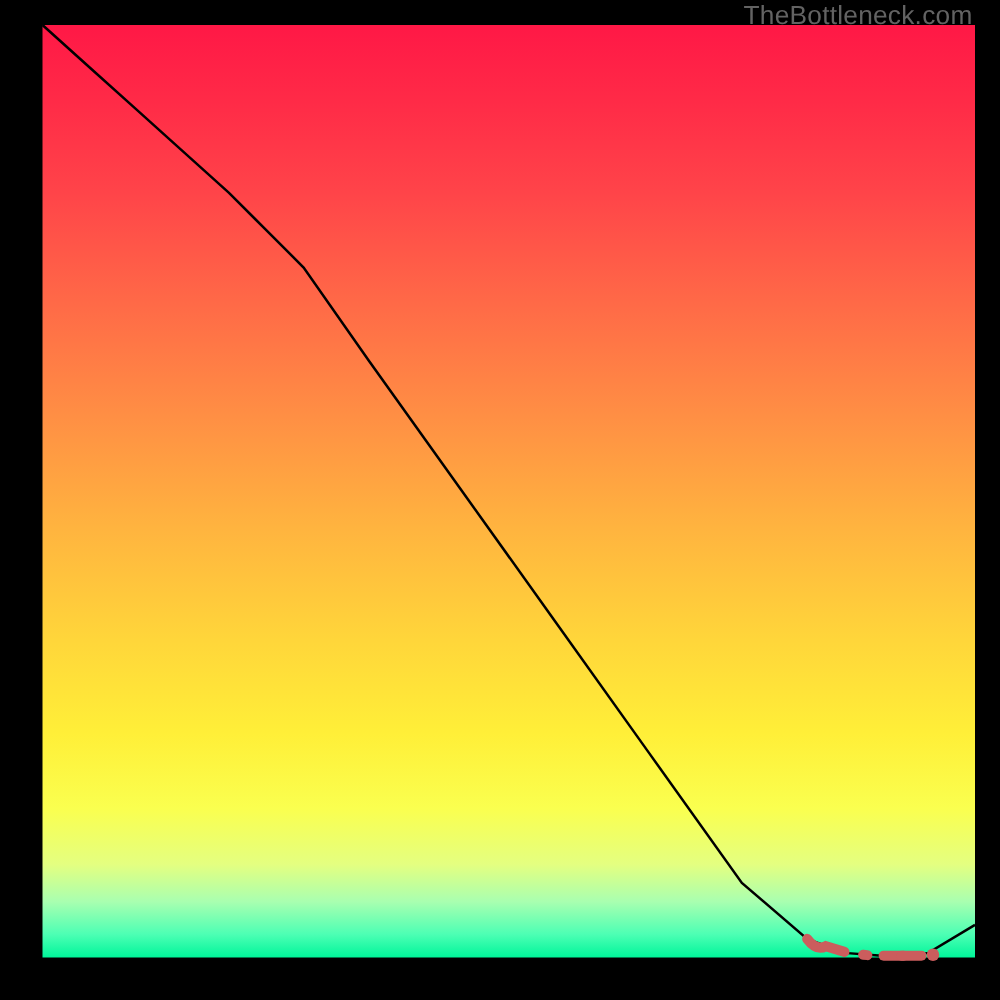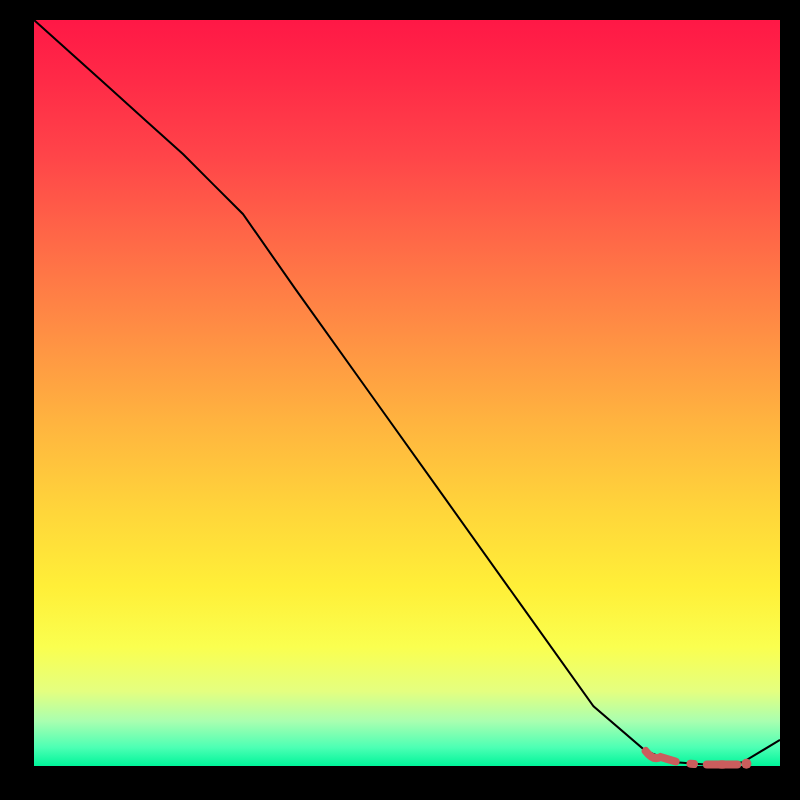--- a/index.html
+++ b/index.html
@@ -96,13 +96,14 @@
       <g id="dash-segments">
           <path class="dash-line" d="M 656.5 743.8 L 659.9 744.1"></path>
           <path class="dash-line" d="M 672.9 744.5 L 688.9 744.5"></path>
           <path class="dash-line" d="M 687.2 744.5 L 703.2 744.5"></path>
         </g>
 
       <circle id="dash-dot" class="dash-dot" r="5" cx="712.4" cy="743.8"></circle>
     </svg>
   </div>
 
+  <div class="watermark">TheBottleneck.com</div>
 </div>
 
 </body></html>

